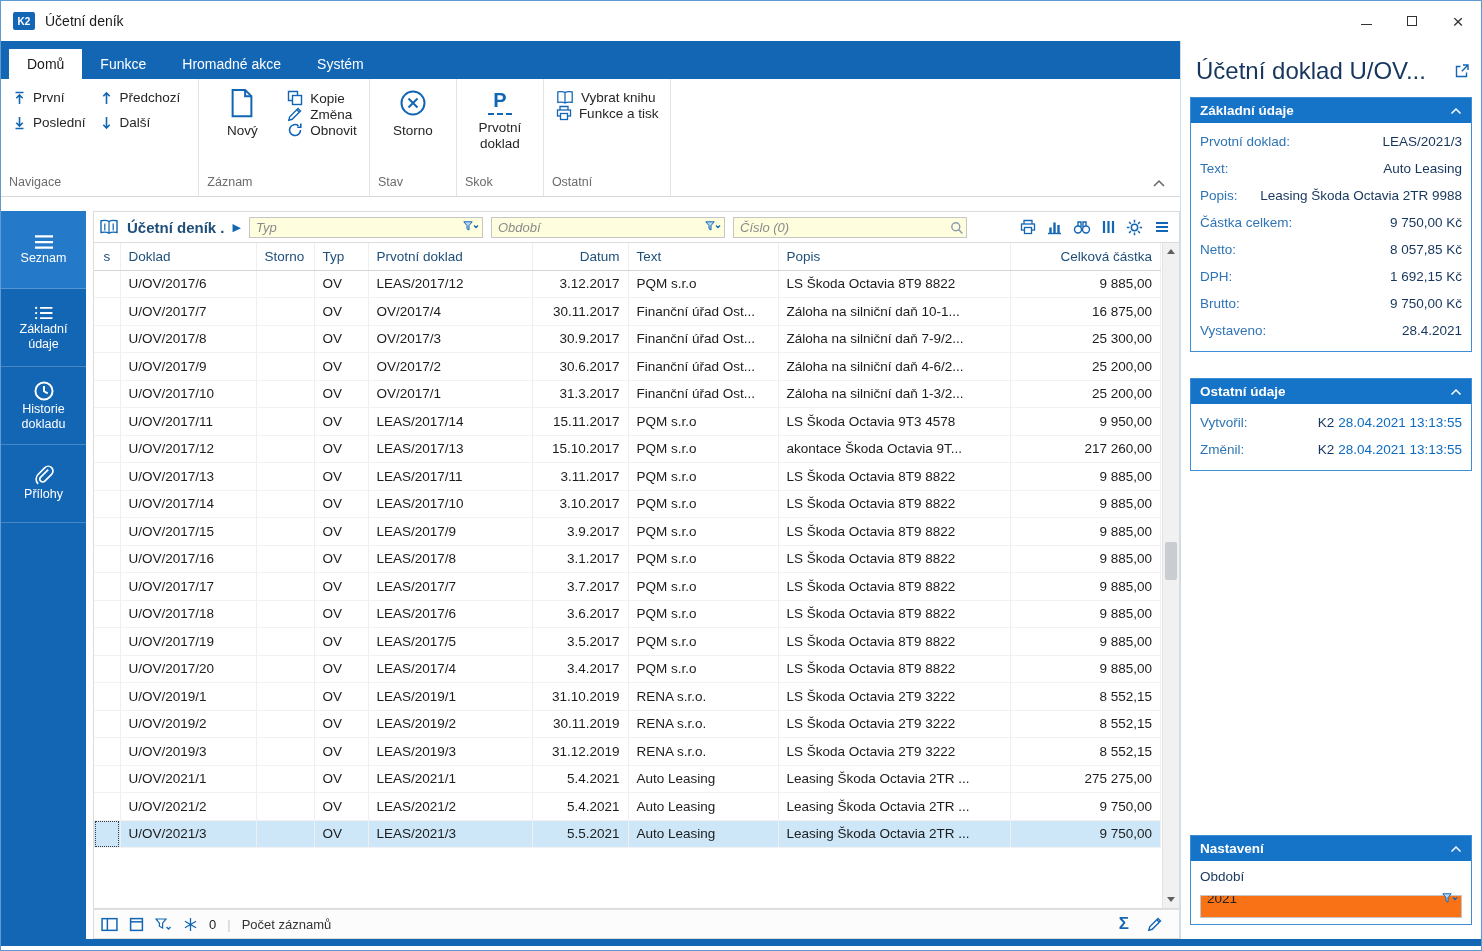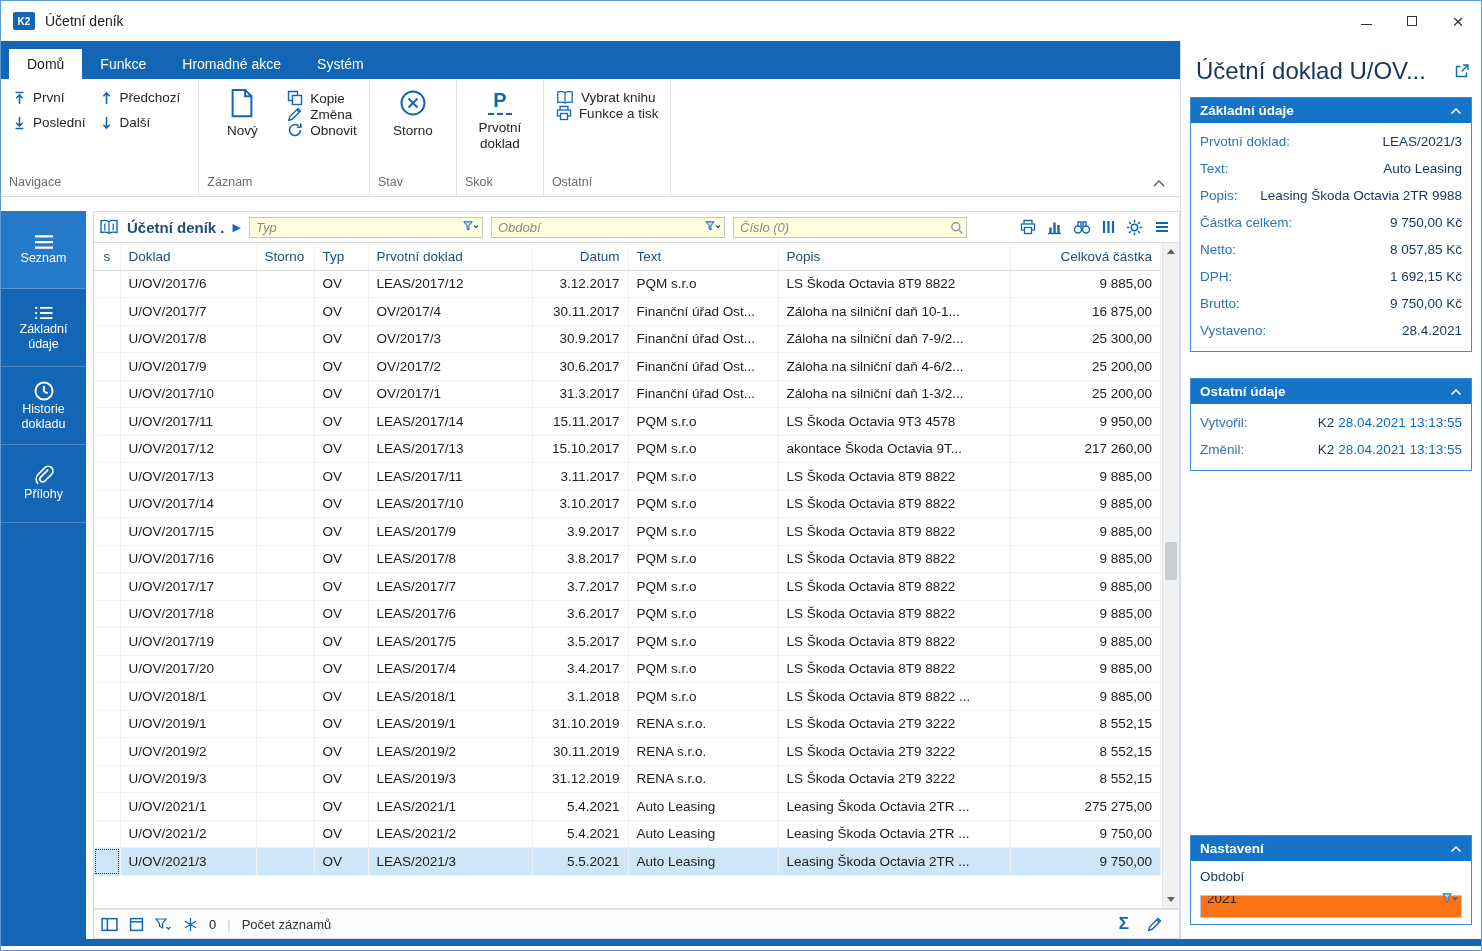--- a/index.html
+++ b/index.html
@@ -493,21 +493,21 @@
                     <td>PQM s.r.o</td>
                     <td>LS Škoda Octavia 8T9 8822</td>
                     <td class="al-right">9 885,00</td>
                   </tr>
                   <tr>
                     <td class="al-center"></td>
                     <td>U/OV/2017/16</td>
                     <td></td>
                     <td>OV</td>
                     <td>LEAS/2017/8</td>
-                    <td class="al-right">3.8.2017</td>
+                    <td class="al-right">3.1.2017</td>
                     <td>PQM s.r.o</td>
                     <td>LS Škoda Octavia 8T9 8822</td>
                     <td class="al-right">9 885,00</td>
                   </tr>
                   <tr>
                     <td class="al-center"></td>
                     <td>U/OV/2017/17</td>
                     <td></td>
                     <td>OV</td>
                     <td>LEAS/2017/7</td>
@@ -540,31 +540,20 @@
                   </tr>
                   <tr>
                     <td class="al-center"></td>
                     <td>U/OV/2017/20</td>
                     <td></td>
                     <td>OV</td>
                     <td>LEAS/2017/4</td>
                     <td class="al-right">3.4.2017</td>
                     <td>PQM s.r.o</td>
                     <td>LS Škoda Octavia 8T9 8822</td>
-                    <td class="al-right">9 885,00</td>
-                  </tr>
-                  <tr>
-                    <td class="al-center"></td>
-                    <td>U/OV/2018/1</td>
-                    <td></td>
-                    <td>OV</td>
-                    <td>LEAS/2018/1</td>
-                    <td class="al-right">3.1.2018</td>
-                    <td>PQM s.r.o</td>
-                    <td>LS Škoda Octavia 8T9 8822 ...</td>
                     <td class="al-right">9 885,00</td>
                   </tr>
                   <tr>
                     <td class="al-center"></td>
                     <td>U/OV/2019/1</td>
                     <td></td>
                     <td>OV</td>
                     <td>LEAS/2019/1</td>
                     <td class="al-right">31.10.2019</td>
                     <td>RENA s.r.o.</td>

